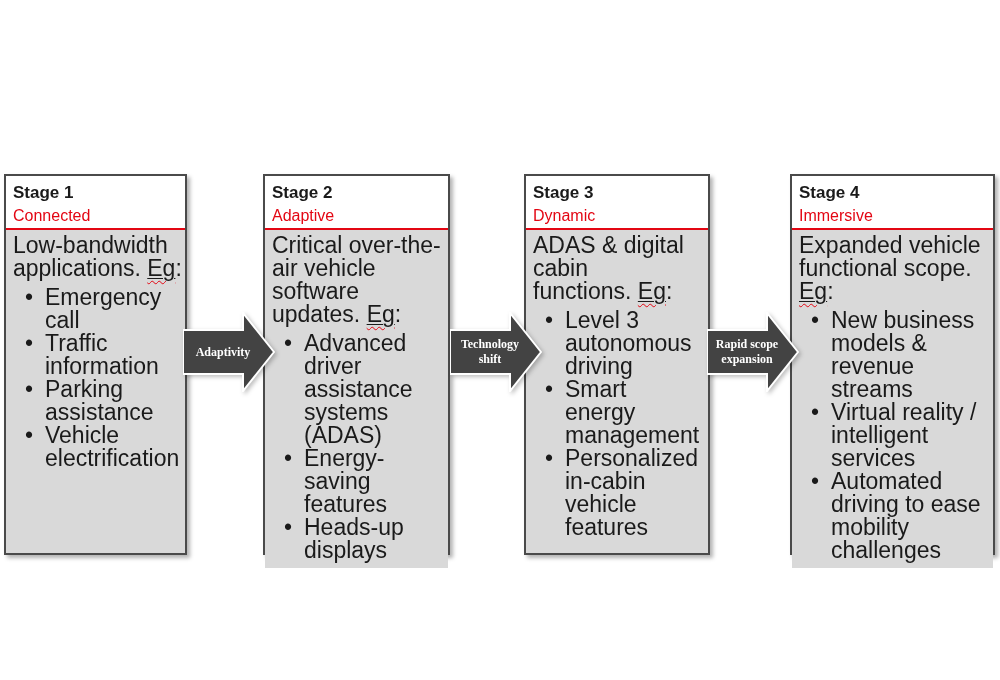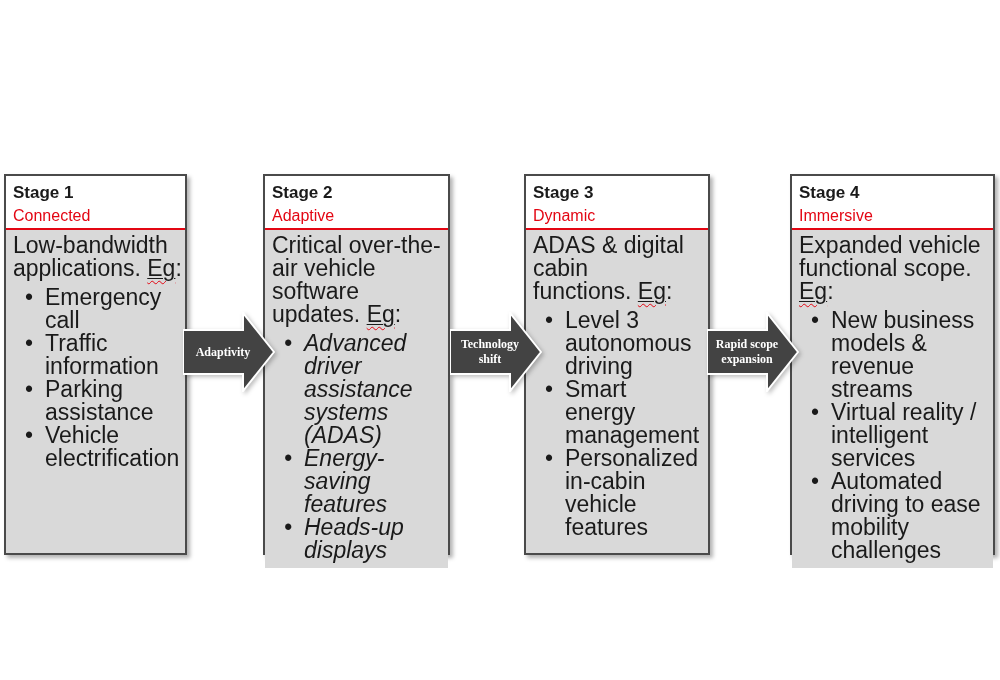--- a/index.html
+++ b/index.html
@@ -83,21 +83,21 @@
     position: relative;
     padding-left: 26px;
   }
   ul.bullets li::before {
     content: "\2022";
     position: absolute;
     left: 6px;
     top: 0;
   }
   .stage-1 ul.bullets li { max-width: 130px; }
-  .stage-2 ul.bullets li { max-width: 140px; font-style: italic; }
+  .stage-2 ul.bullets li { max-width: 140px; }
   .stage-3 ul.bullets li { max-width: 140px; }
   .stage-4 ul.bullets li { max-width: 155px; }
 
   
   .arrow {
     position: absolute;
     top: 312px;
     width: 92px;
     height: 80px;
     z-index: 5;

